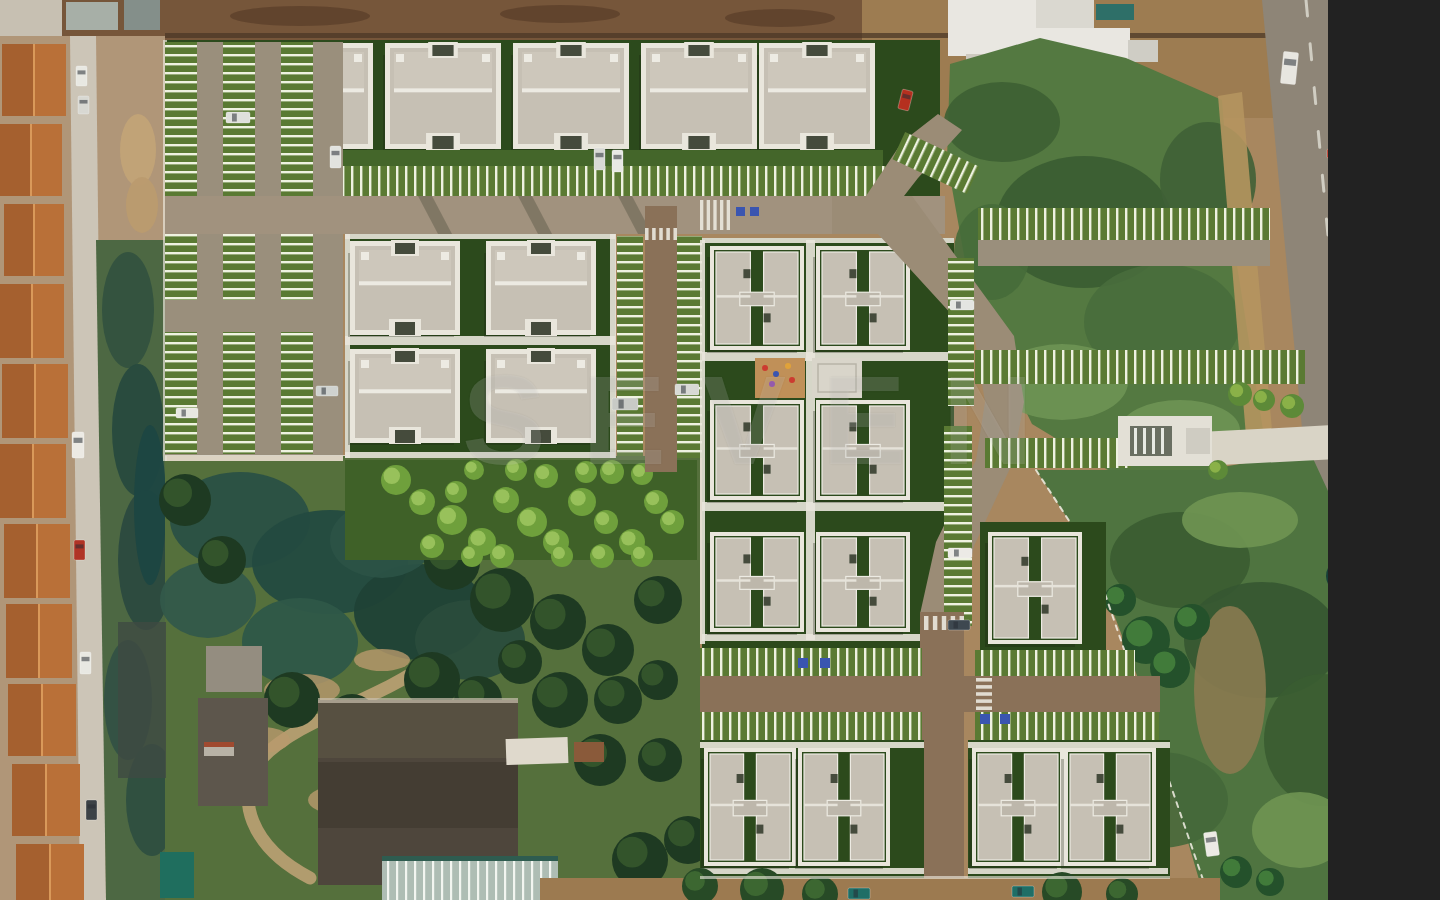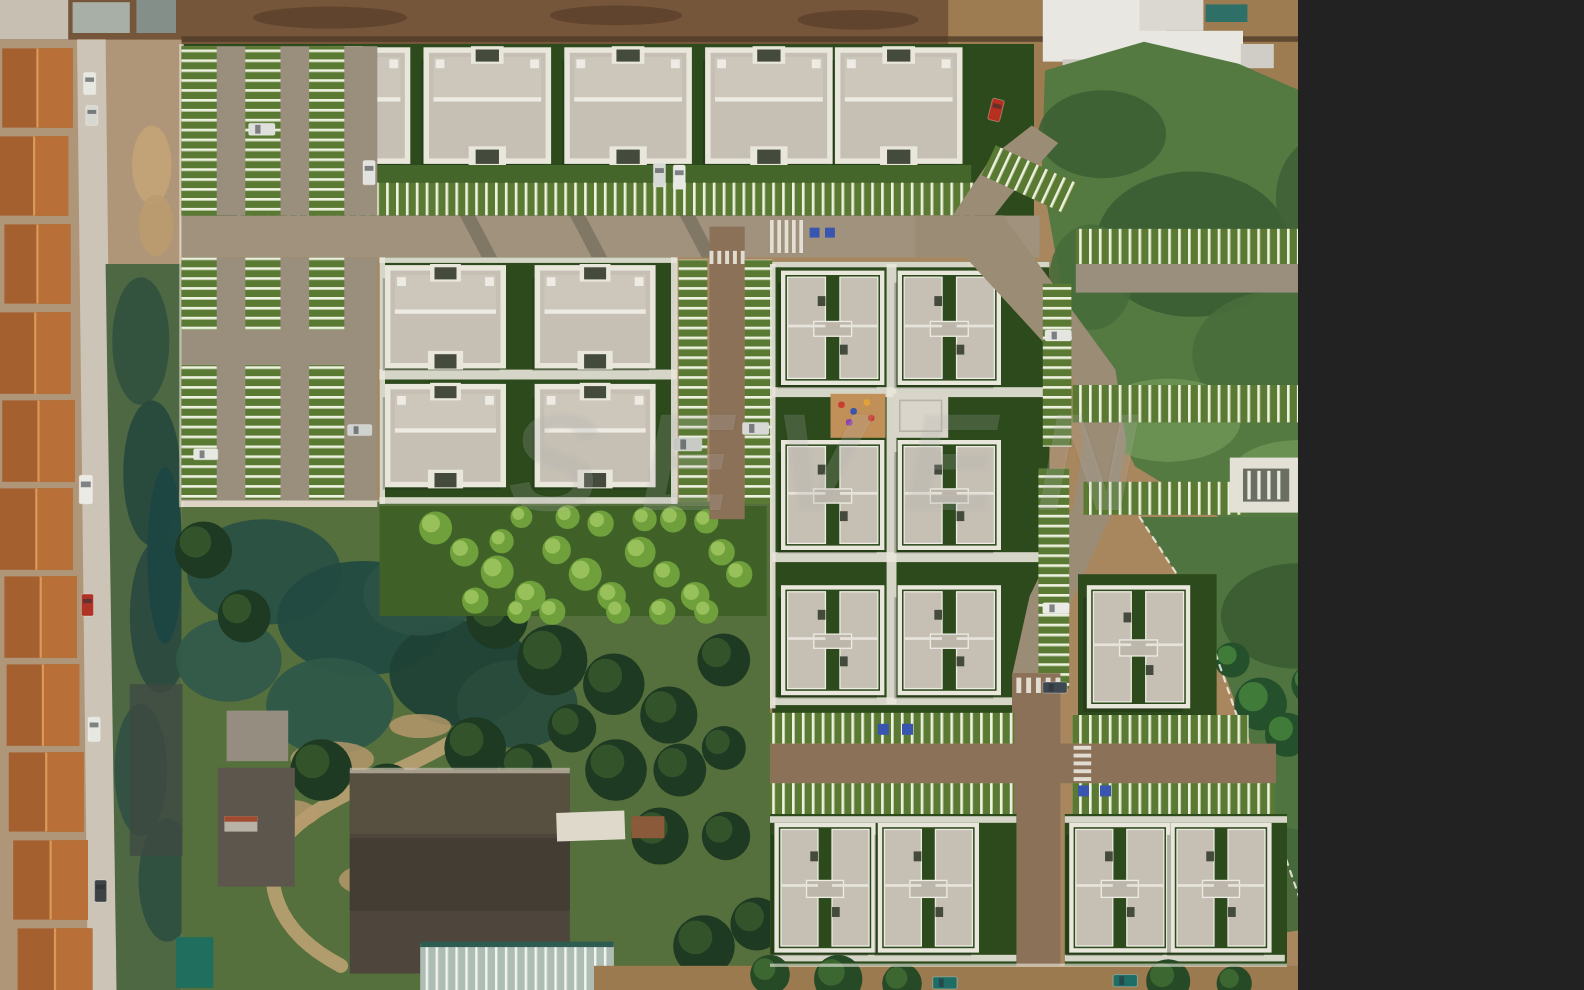--- a/index.html
+++ b/index.html
@@ -1,16 +1,16 @@
 <!DOCTYPE html>
 <html><head>
 <meta charset="utf-8">
 <style>
   html,body{margin:0;padding:0;background:#222;}
-  .stage{position:relative;width:1180px;height:900px;overflow:hidden;background:#404040;font-family:"Liberation Sans",sans-serif;font-style:italic;}
+  .stage{position:relative;width:1328px;height:900px;overflow:hidden;background:#404040;font-family:"Liberation Sans",sans-serif;}
   .stage svg{position:absolute;left:0;top:0;}
   .watermark{
     position:absolute;left:462px;top:348px;
     font-family:"Liberation Sans",sans-serif;
     font-weight:bold;font-size:126px;letter-spacing:36px;
     color:rgba(255,255,255,0.15);
     text-shadow:0 0 2px rgba(0,0,0,0.08);
     pointer-events:none;user-select:none;white-space:nowrap;
   }
 </style>

